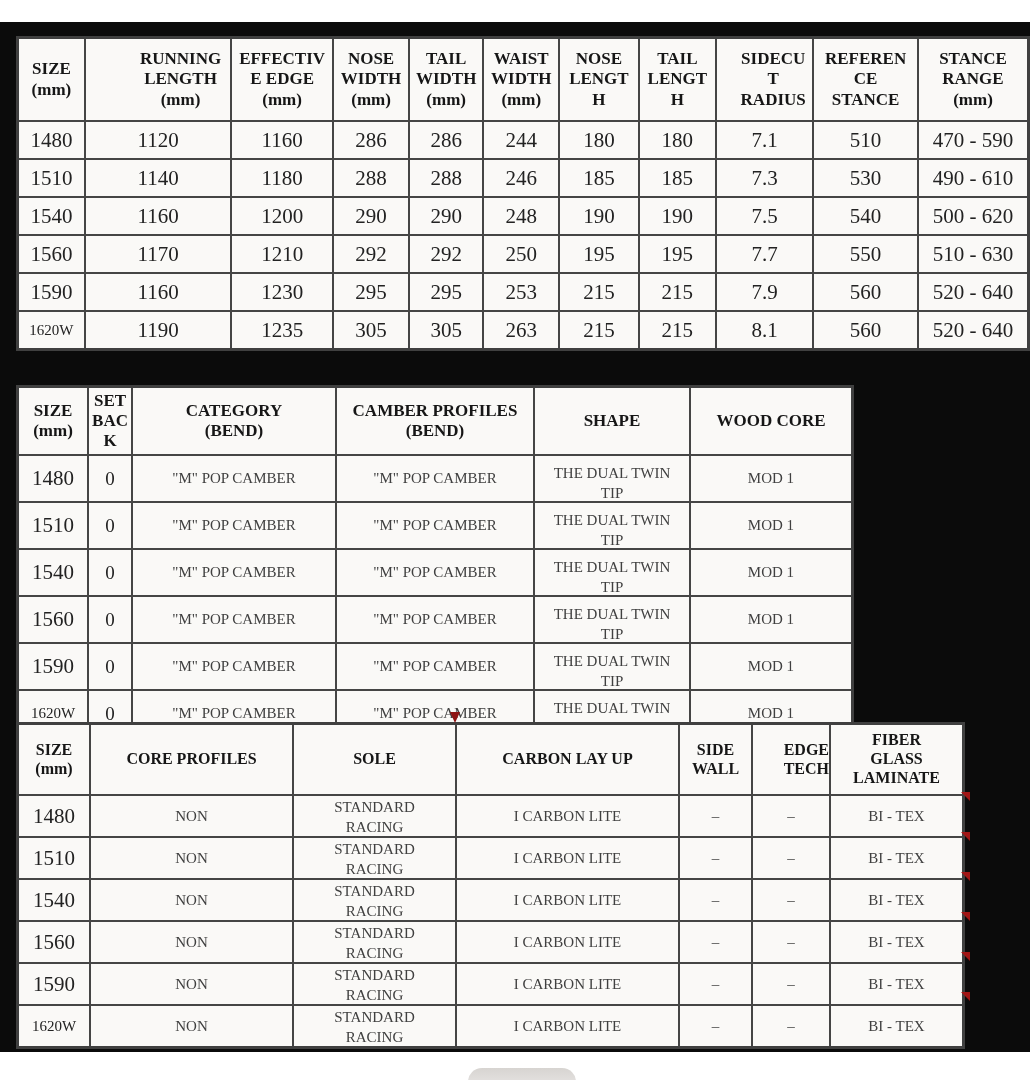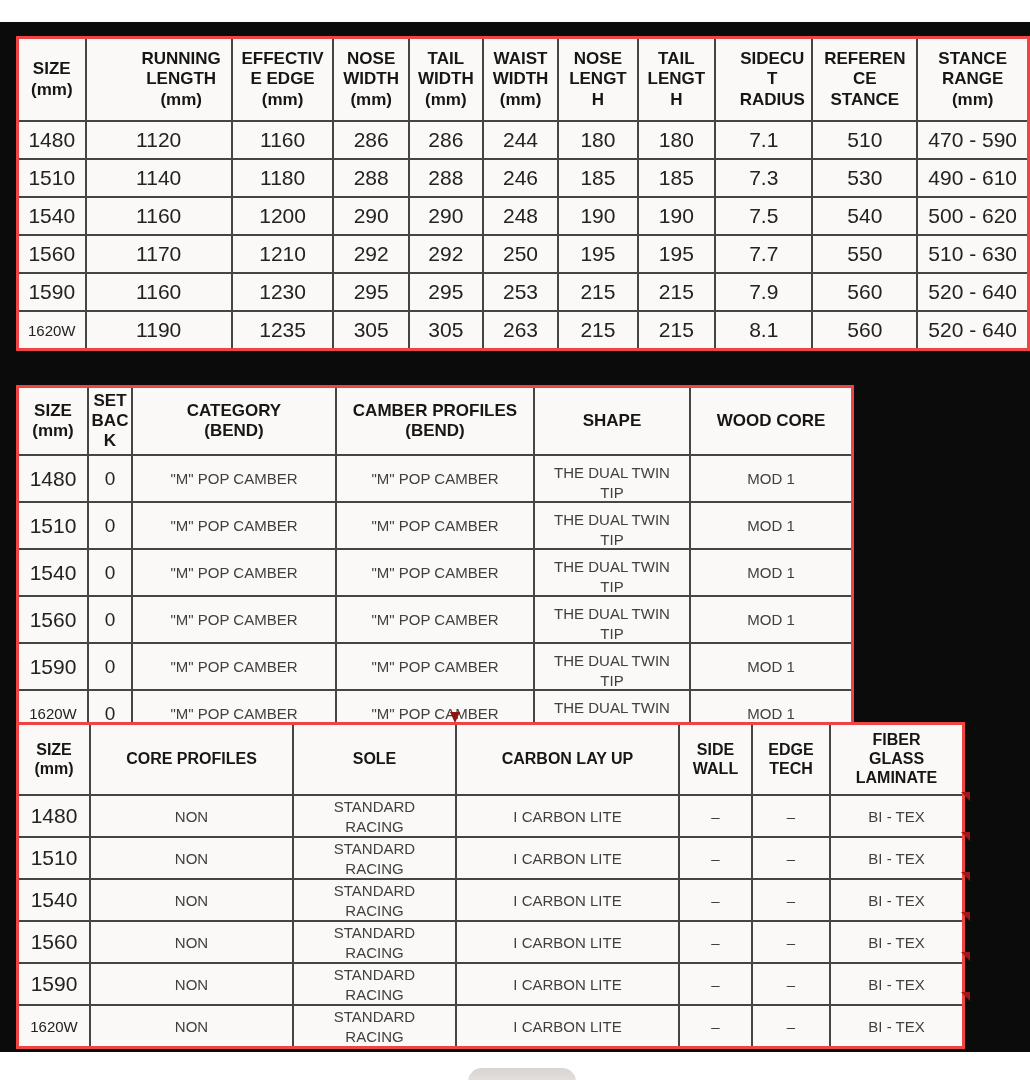--- a/index.html
+++ b/index.html
@@ -4,21 +4,22 @@
 <style>
   html,body{margin:0;padding:0;}
   body{
     width:1030px;height:1080px;position:relative;overflow:hidden;
     background:#ffffff;
     font-family:"Liberation Sans", sans-serif;
   }
   .panel{position:absolute;left:0;top:22px;width:1030px;height:1030px;background:#0b0b0b;}
   table.spec{
     position:absolute;border-collapse:collapse;table-layout:fixed;
-    border:3px solid #ef4444;
+    border:3px solid #404040;
+    font-family:Liberation Serif, serif;
   }
   .spec th,.spec td{
     border:2px solid #454545;background:#faf9f7;
     text-align:center;vertical-align:middle;padding:0;
     color:#222;overflow:hidden;
   }
   .spec th{font-weight:bold;font-size:17px;line-height:1.18;color:#161616;}
   .cw{white-space:pre-line;overflow:hidden;margin:0 auto;}
   th .cw{max-height:none;}
 
@@ -55,21 +56,21 @@
 
   
   #t3{left:16px;top:722px;}
   #t3 th{height:69px;font-size:16px;}
   #t3 td{height:37px;font-size:21px;}
   #t3 th:nth-child(1){width:70px;}
   #t3 th:nth-child(2){width:201px;}
   #t3 th:nth-child(3){width:161px;}
   #t3 th:nth-child(4){width:221px;margin-left:41px;}
   #t3 th:nth-child(5){width:71px;}
-  #t3 th:nth-child(6){width:76px;}
+  #t3 th:nth-child(6){width:76px;text-align:right;}
   #t3 th:nth-child(7){width:131px;}
   #t3 td:nth-child(n+2){font-size:15px;color:#404040;}
   #t3 td:nth-child(3){vertical-align:top;}
   #t3 td:nth-child(3) .cw{line-height:20px;max-height:39px;padding-top:1px;}
 
   
   .spec tbody tr:last-child td:first-child{font-size:15px !important;}
 
   
   .red-wedge{

